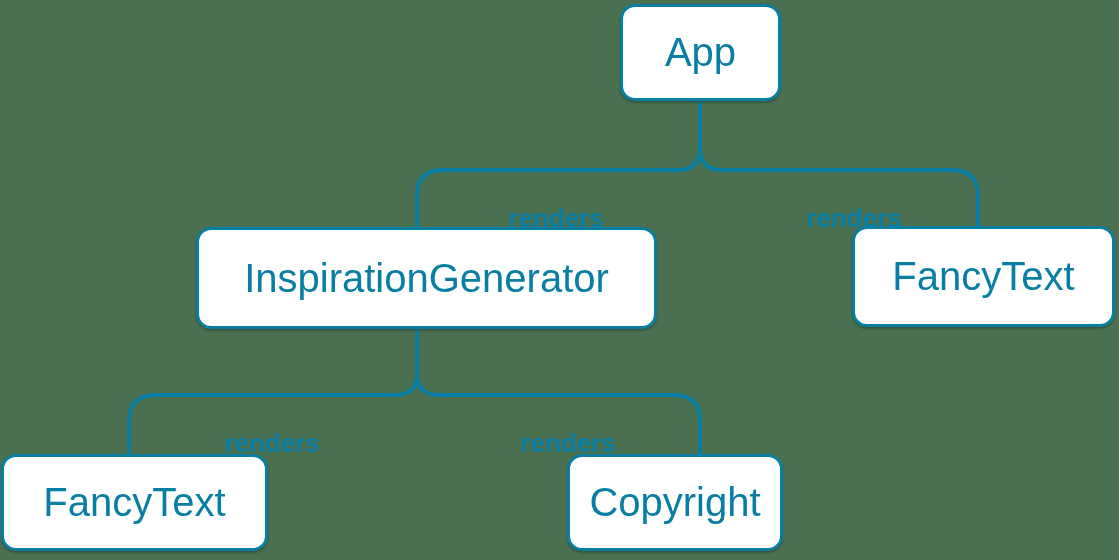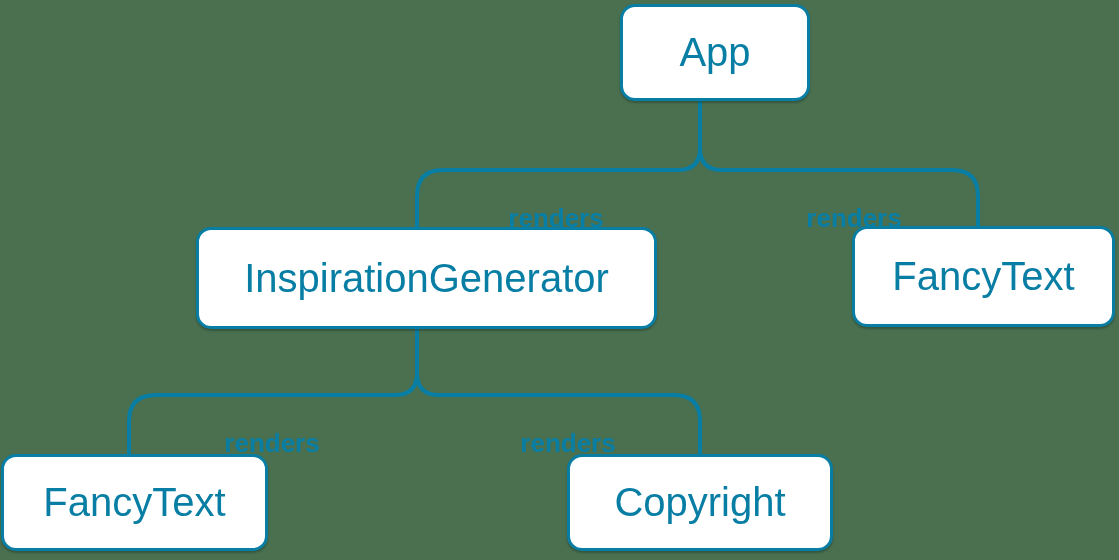--- a/index.html
+++ b/index.html
@@ -35,25 +35,25 @@
     color: var(--accent, #087ea4);
     display: flex;
     align-items: center;
     justify-content: center;
     font-size: 40px;
     font-weight: 500;
     z-index: 3;
     box-shadow: 0 2px 2px rgba(20, 40, 30, 0.35);
     white-space: nowrap;
   }
-  .node-app        { left: 620px; top:   4px; width: 190px; height:  97px; }
+  .node-app        { left: 620px; top:   4px; width: 161px; height:  97px; }
   .node-ig         { left: 196px; top: 227px; width: 461px; height: 102px; }
   .node-ft-right   { left: 852px; top: 226px; width: 263px; height: 101px; }
   .node-ft-left    { left:   1px; top: 454px; width: 267px; height:  97px; }
-  .node-copyright  { left: 567px; top: 454px; width: 266px; height:  97px; }
+  .node-copyright  { left: 567px; top: 454px; width: 216px; height:  97px; }
   .edge-label {
     position: absolute;
     transform: translate(-50%, -50%);
     background: var(--bg, #4a7050);
     color: var(--accent, #087ea4);
     font-size: 26px;
     font-weight: 600;
     line-height: 1.1;
     padding: 2px 12px;
     z-index: 2;

